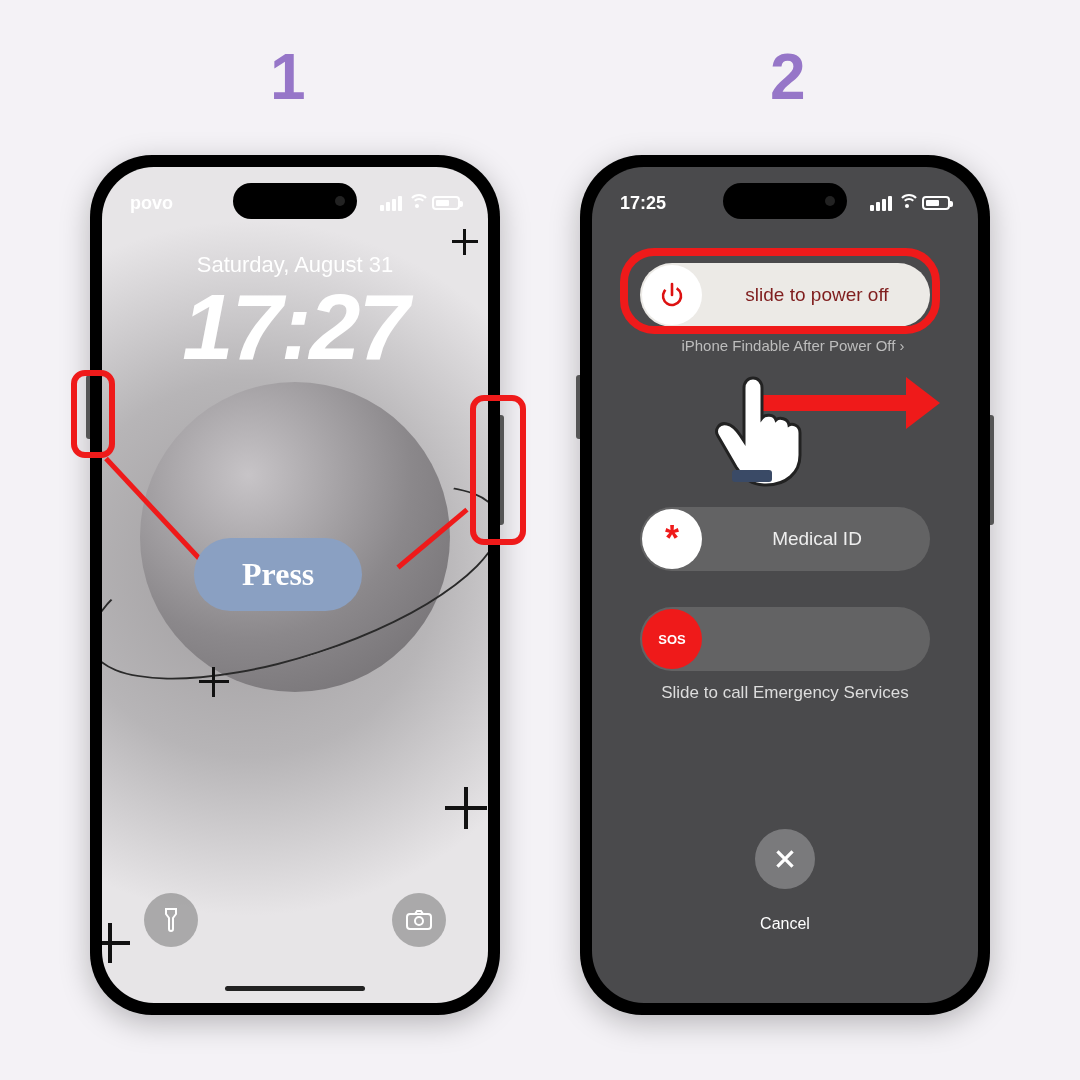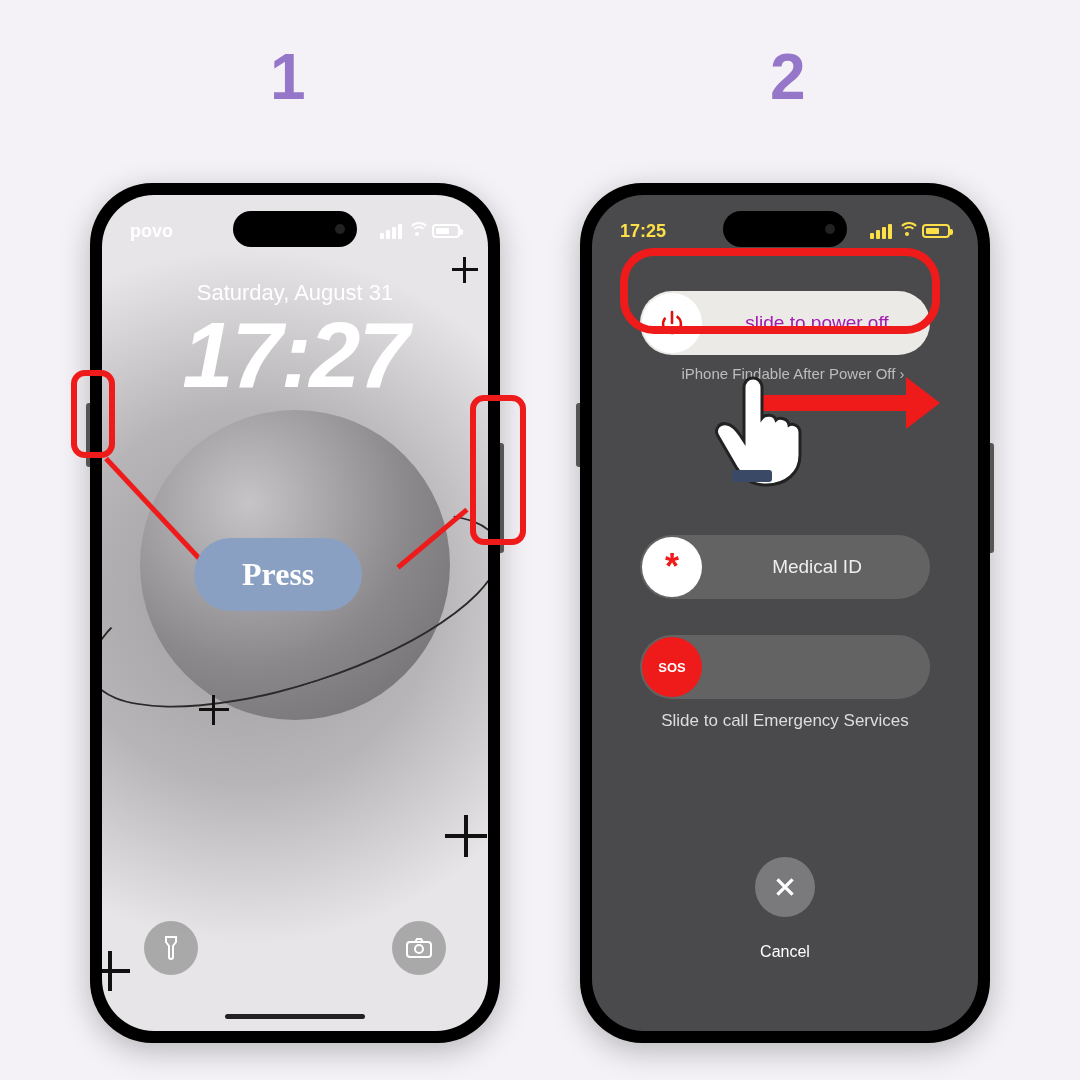--- a/index.html
+++ b/index.html
@@ -18,21 +18,20 @@
     font-weight: 700;
     color: #9676c8;
   }
   .phone {
     position: absolute;
     width: 410px;
     height: 860px;
     border-radius: 62px;
     background: #000;
     box-shadow: 0 8px 30px rgba(0,0,0,.25);
-    margin-top: 28px;
   }
   .phone::before { 
     content: "";
     position: absolute;
     left: -4px; top: 220px;
     width: 4px; height: 64px;
     background: #555;
     border-radius: 3px 0 0 3px;
   }
   .phone::after { 
@@ -145,26 +144,26 @@
     position:absolute; background:#8aa0c2; color:#fff; font-size:32px; font-weight:600;
     padding:18px 48px; border-radius:40px;
   }
   .redline{
     position:absolute; height:5px; background:#ef1a1a; transform-origin:left center;
   }
 
   
   #phone2 { left: 580px; top: 155px; }
   #phone2 .screen { background:#4a4a4c; }
-  #phone2 .status { color:#fde047; }
+  #phone2 .status { color:#ffffff; }
   .slider {
     position:absolute; left:50%; transform:translateX(-50%);
     width:290px; height:64px; border-radius:40px;
     display:flex; align-items:center;
-    color:#a21caf;
+    color:#7f1d1d;
   }
   .slider .knob{
     width:60px; height:60px; border-radius:50%;
     display:flex; align-items:center; justify-content:center;
     margin:2px;
   }
   .slider .lbl{ flex:1; text-align:center; font-size:19px; }
   #sld-power{ top:96px; background:#eceae6; }
   #sld-power .knob{ background:#fff; }
   #sld-med{ top:340px; background:rgba(120,120,120,.55); color:#eee;}

